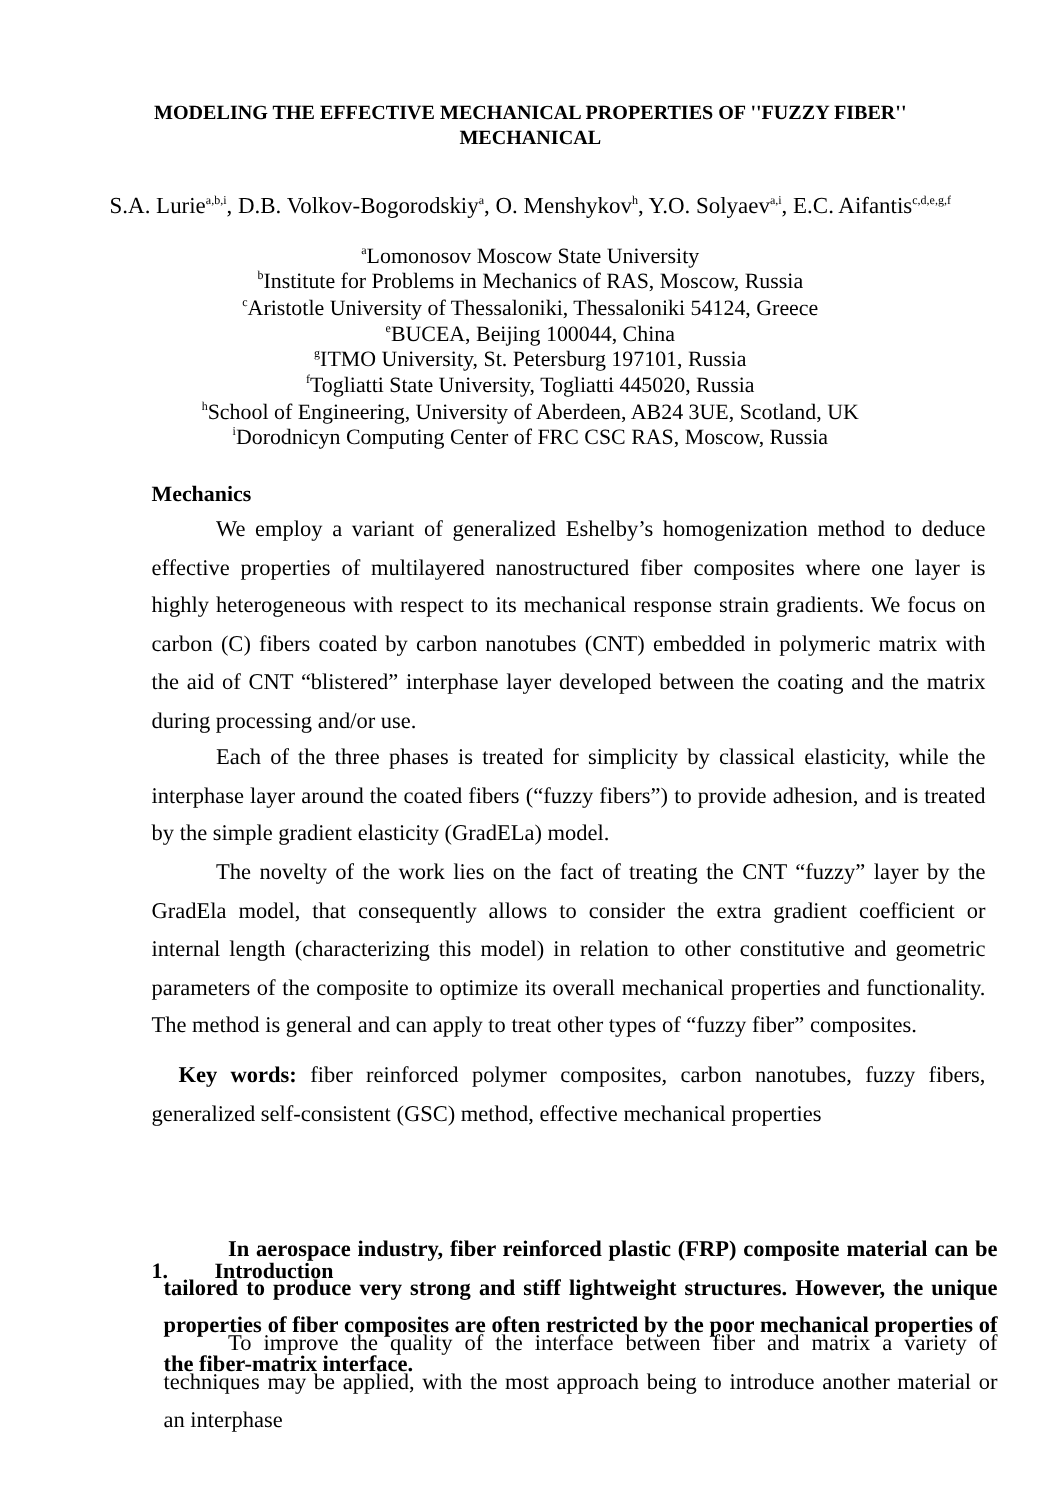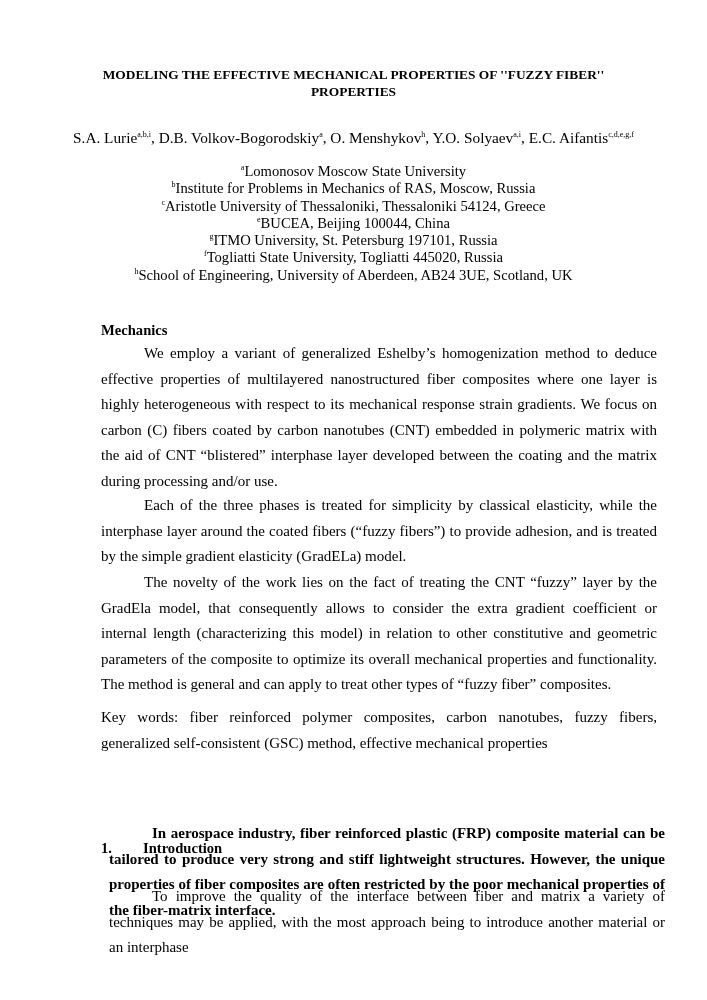--- a/index.html
+++ b/index.html
@@ -12,45 +12,46 @@
                font-size: 15.3px; line-height: 18px; white-space: nowrap; }
     .authors sup { font-size: 8px; vertical-align: 6px; line-height: 0; }
     .affils { position: absolute; left: 60px; top: 163px; width: 587px; text-align: center;
               font-size: 14.6px; line-height: 17.3px; }
     .affils .aff { display: block; white-space: nowrap; }
     .affils sup { font-size: 8px; vertical-align: 6px; line-height: 0; }
     .sec-head { position: absolute; left: 101px; font-weight: bold; font-size: 14.6px; line-height: 18px; }
     .para { position: absolute; left: 101px; width: 556px; font-size: 15px; line-height: 25.5px;
             text-align: justify; text-align-last: left; }
     .para.indent { text-indent: 43px; }
-    .kw-label { font-weight: normal; }
+    .kw-label { font-weight: bold; margin-left: 18px; }
     .sec-num { display: inline-block; width: 42px; }
   </style>
 </head>
 <body>
 
 <div class="page">
 
   <div class="title">
     <div>MODELING THE EFFECTIVE MECHANICAL PROPERTIES OF ''FUZZY FIBER''</div>
-    <div>PROPERTIES</div>
+    <div>MECHANICAL</div>
   </div>
 
   <div class="authors">
     <span><span>S.A. Lurie</span><sup>a,b,i</sup><span>, </span></span><span><span>D.B. Volkov-Bogorodskiy</span><sup>a</sup><span>, </span></span><span><span>O. Menshykov</span><sup>h</sup><span>, </span></span><span><span>Y.O. Solyaev</span><sup>a,i</sup><span>, </span></span><span><span>E.C. Aifantis</span><sup>c,d,e,g,f</sup><span></span></span>
   </div>
 
   <div class="affils">
     <span class="aff"><sup>a</sup><span>Lomonosov Moscow State University</span></span>
     <span class="aff"><sup>b</sup><span>Institute for Problems in Mechanics of RAS, Moscow, Russia</span></span>
     <span class="aff"><sup>c</sup><span>Aristotle University of Thessaloniki, Thessaloniki 54124, Greece</span></span>
     <span class="aff"><sup>e</sup><span>BUCEA, Beijing 100044, China</span></span>
     <span class="aff"><sup>g</sup><span>ITMO University, St. Petersburg 197101, Russia</span></span>
     <span class="aff"><sup>f</sup><span>Togliatti State University, Togliatti 445020, Russia</span></span>
     <span class="aff"><sup>h</sup><span>School of Engineering, University of Aberdeen, AB24 3UE, Scotland, UK</span></span>
+    <span class="aff"><sup>i</sup><span>Dorodnicyn Computing Center of FRC CSC RAS, Moscow, Russia</span></span>
   </div>
 
   <div class="sec-head" style="top:321px;">Mechanics</div>
 
   <p class="para indent" style="top:341px; margin:0;">We employ a variant of generalized Eshelby’s homogenization method to deduce effective properties of multilayered nanostructured fiber composites where one layer is highly heterogeneous with respect to its mechanical response strain gradients. We focus on carbon (C) fibers coated by carbon nanotubes (CNT) embedded in polymeric matrix with the aid of CNT “blistered” interphase layer developed between the coating and the matrix during processing and/or use.</p>
   <p class="para indent" style="top:493px; margin:0;">Each of the three phases is treated for simplicity by classical elasticity, while the interphase layer around the coated fibers (“fuzzy fibers”) to provide adhesion, and is treated by the simple gradient elasticity (GradELa) model.</p>
   <p class="para indent" style="top:570px; margin:0;">The novelty of the work lies on the fact of treating the CNT “fuzzy” layer by the GradEla model, that consequently allows to consider the extra gradient coefficient or internal length (characterizing this model) in relation to other constitutive and geometric parameters of the composite to optimize its overall mechanical properties and functionality. The method is general and can apply to treat other types of “fuzzy fiber” composites.</p>
 
   <p class="para" style="top:705px; margin:0;"><span class="kw-label">Key words:</span><span> fiber reinforced polymer composites, carbon nanotubes, fuzzy fibers, generalized self-consistent (GSC) method, effective mechanical properties</span></p>
 

